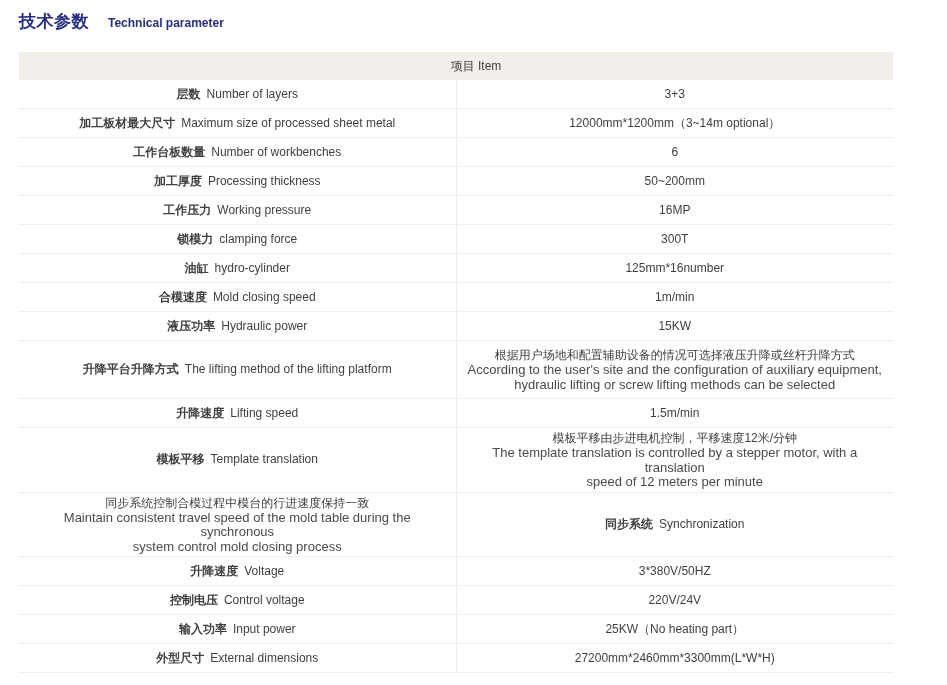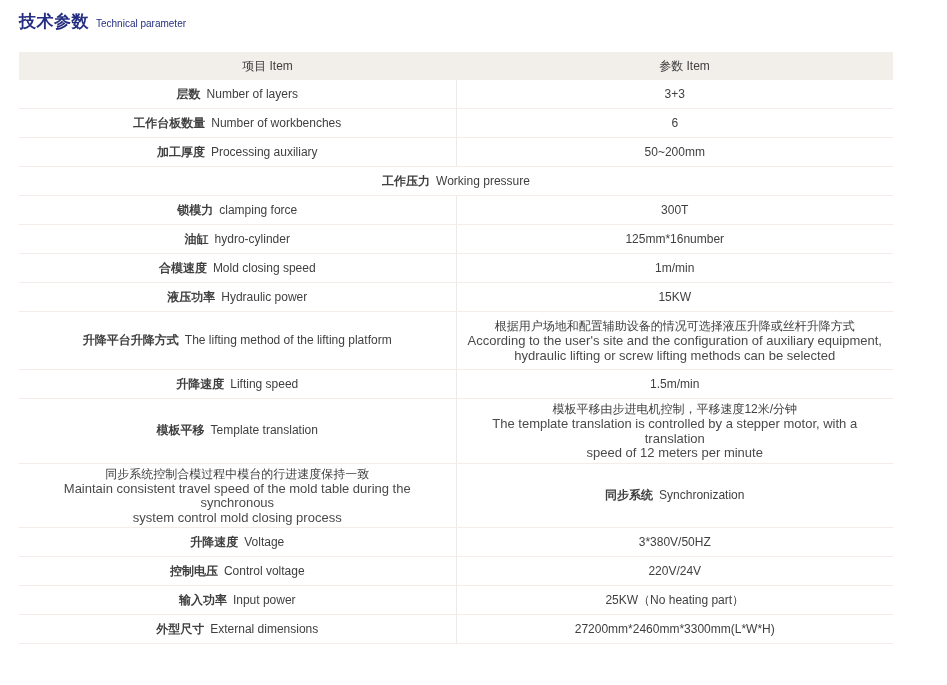--- a/index.html
+++ b/index.html
@@ -16,24 +16,24 @@
     background:#ffffff;
     font-family:"Liberation Sans","DejaVu Sans",sans-serif;
     color:var(--text);
     overflow:hidden;
   }
   .page-title{
     margin:10px 0 0 19px;
     color:var(--title-color);
     display:flex;
     align-items:baseline;
-    gap:7px;
+    gap:19px;
   }
   .page-title .cn{font-size:17px;font-weight:bold;letter-spacing:0.5px;}
-  .page-title .en{font-size:10px;font-weight:normal;}
+  .page-title .en{font-size:12px;font-weight:bold;}
   .spec-table{
     margin:19px 54px 0 19px;
   }
   .thead{
     display:flex;
     background:var(--header-bg);
     min-height:28px;
     padding-left:40px;
   }
   .th{
@@ -72,50 +72,60 @@
 <body>
 
 <div class="page-title">
   <span class="cn">技术参数</span>
   <span class="en">Technical parameter</span>
 </div>
 
 <div class="spec-table">
   <div class="thead">
     <div class="th">项目 Item</div>
-    <div class="th">参数 Item</div>
   </div>
   <div id="table-body">
       <div class="tr">
         <div class="td item-cell">
           <div class="label-line"><span class="cn">层数</span><span class="en">Number of layers</span></div>
         </div>
         <div class="td value-cell">
           <div class="value-primary">3+3</div>
         </div>
       </div>
       <div class="tr">
         <div class="td item-cell">
+          <div class="label-line"><span class="cn">加工板材最大尺寸</span><span class="en">Maximum size of processed sheet metal</span></div>
+        </div>
+        <div class="td value-cell">
+          <div class="value-primary">12000mm*1200mm（3~14m optional）</div>
+        </div>
+      </div>
+      <div class="tr">
+        <div class="td item-cell">
           <div class="label-line"><span class="cn">工作台板数量</span><span class="en">Number of workbenches</span></div>
         </div>
         <div class="td value-cell">
           <div class="value-primary">6</div>
         </div>
       </div>
       <div class="tr">
         <div class="td item-cell">
-          <div class="label-line"><span class="cn">加工厚度</span><span class="en">Processing auxiliary</span></div>
+          <div class="label-line"><span class="cn">加工厚度</span><span class="en">Processing thickness</span></div>
         </div>
         <div class="td value-cell">
           <div class="value-primary">50~200mm</div>
         </div>
       </div>
       <div class="tr">
         <div class="td item-cell">
           <div class="label-line"><span class="cn">工作压力</span><span class="en">Working pressure</span></div>
+        </div>
+        <div class="td value-cell">
+          <div class="value-primary">16MP</div>
         </div>
       </div>
       <div class="tr">
         <div class="td item-cell">
           <div class="label-line"><span class="cn">锁模力</span><span class="en">clamping force</span></div>
         </div>
         <div class="td value-cell">
           <div class="value-primary">300T</div>
         </div>
       </div>

